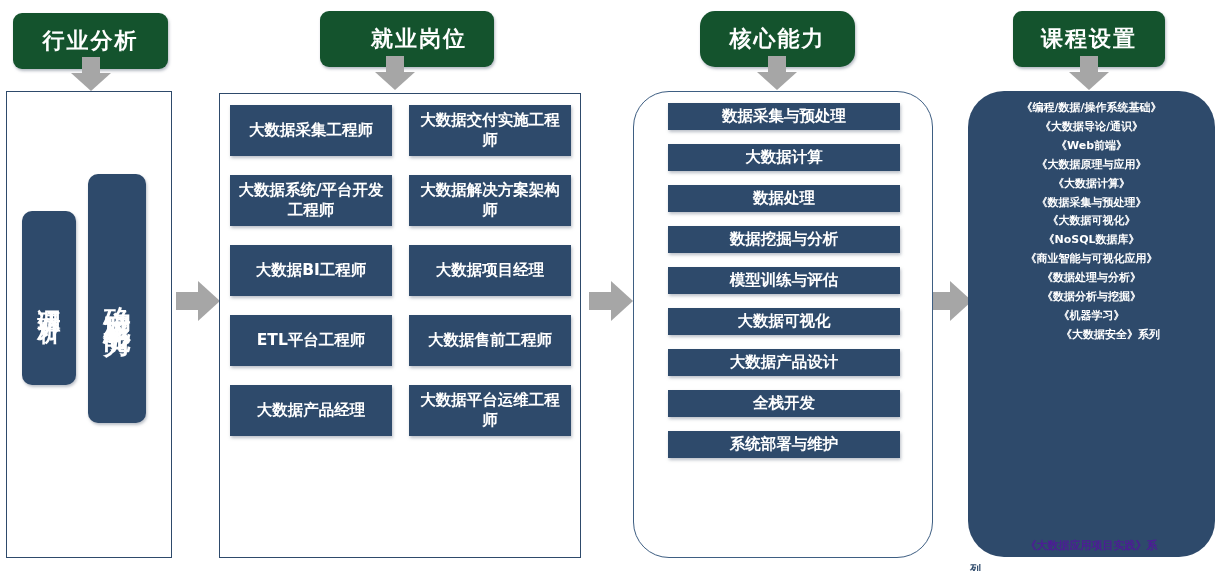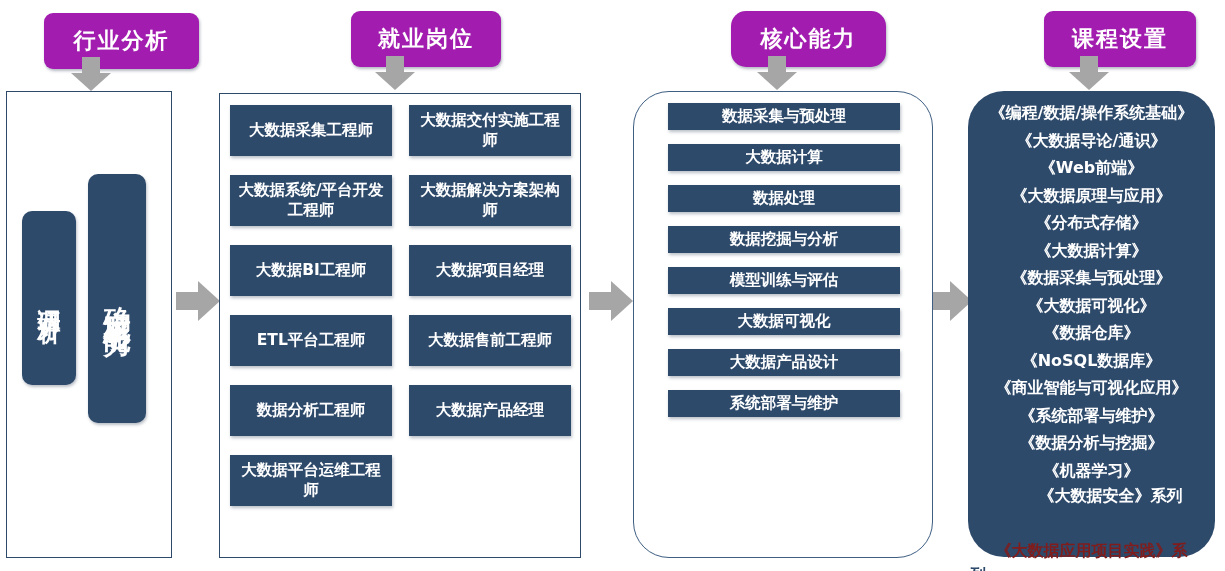--- a/index.html
+++ b/index.html
@@ -6,28 +6,27 @@
   body{
     width:1225px;height:571px;position:relative;overflow:hidden;
     font-family:"DejaVu Sans","Liberation Sans",sans-serif;
     color:#2b4665;
   }
   .stage{position:absolute;left:0;top:0;width:1225px;height:571px;}
 
   
   .hdr{
     position:absolute;height:56px;border-radius:9px;
-    background:#a21caf;color:#ffffff;
+    background:#14532d;color:#ffffff;
     display:flex;align-items:center;justify-content:center;
     font-size:22px;font-weight:bold;letter-spacing:2px;
     box-shadow:1px 2px 3px rgba(120,130,145,.55);
-    margin-left:31px;
   }
   .hdr1{left:13px;top:13px;width:155px;}
-  .hdr2{left:320px;top:11px;width:150px;}
+  .hdr2{left:320px;top:11px;width:150px;padding-left:24px;}
   .hdr3{left:700px;top:11px;width:155px;border-radius:15px;}
   .hdr4{left:1013px;top:11px;width:152px;}
 
   
   .darrow{position:absolute;width:40px;height:34px;}
   .darrow i{
     position:absolute;left:11px;top:0;width:18px;height:17px;background:#a6a6a6;
   }
   .darrow b{
     position:absolute;left:0;top:16px;width:0;height:0;
@@ -96,27 +95,27 @@
     height:27px;background:#2e4a6b;color:#fff;
     display:flex;align-items:center;justify-content:center;
     font-size:15.5px;font-weight:bold;
     box-shadow:1px 2px 3px rgba(120,130,145,.5);
   }
 
   
   .courses{
     position:absolute;left:968px;top:99px;width:247px;
     text-align:center;color:#ffffff;
-    font-size:16px;font-weight:bold;line-height:1.72;
+    font-size:11px;font-weight:bold;line-height:1.72;
   }
   .course{white-space:nowrap;}
   .course.indent-a{padding-left:38px;font-family:Liberation Mono, monospace;}
   .course.overflow-a{
     position:absolute;left:0;top:438px;width:247px;text-align:center;
-    color:#7f1d1d;
+    color:#4c1d95;
   }
   .course.tail{
     position:absolute;left:0px;top:462px;width:40px;text-align:left;
     color:#2e4a6b;padding-left:2px;
   }
 </style>
 </head>
 <body>
 
 <div class="stage">
@@ -163,51 +162,49 @@
   <div class="panel panel2"></div>
   <div class="jobgrid">
     <div class="job">大数据采集工程师</div>
     <div class="job">大数据交付实施工程师</div>
     <div class="job">大数据系统/平台开发工程师</div>
     <div class="job">大数据解决方案架构师</div>
     <div class="job">大数据BI工程师</div>
     <div class="job">大数据项目经理</div>
     <div class="job">ETL平台工程师</div>
     <div class="job">大数据售前工程师</div>
-    <div class="job">数据分析工程师</div>
     <div class="job">大数据产品经理</div>
     <div class="job">大数据平台运维工程师</div>
   </div>
 
   <div class="panel panel3"></div>
   <div class="abilities">
     <div class="ability">数据采集与预处理</div>
     <div class="ability">大数据计算</div>
     <div class="ability">数据处理</div>
     <div class="ability">数据挖掘与分析</div>
     <div class="ability">模型训练与评估</div>
     <div class="ability">大数据可视化</div>
     <div class="ability">大数据产品设计</div>
+    <div class="ability">全栈开发</div>
     <div class="ability">系统部署与维护</div>
   </div>
 
   <div class="panel panel4"></div>
   <div class="courses">
     <div class="course">《编程/数据/操作系统基础》</div>
     <div class="course">《大数据导论/通识》</div>
     <div class="course">《Web前端》</div>
     <div class="course">《大数据原理与应用》</div>
-    <div class="course">《分布式存储》</div>
     <div class="course">《大数据计算》</div>
     <div class="course">《数据采集与预处理》</div>
     <div class="course">《大数据可视化》</div>
-    <div class="course">《数据仓库》</div>
     <div class="course">《NoSQL数据库》</div>
     <div class="course">《商业智能与可视化应用》</div>
-    <div class="course">《系统部署与维护》</div>
+    <div class="course">《数据处理与分析》</div>
     <div class="course">《数据分析与挖掘》</div>
     <div class="course">《机器学习》</div>
     <div class="course indent-a">《大数据安全》系列</div>
     <div class="course overflow-a">《大数据应用项目实践》系</div>
     <div class="course tail">列</div>
   </div>
 
 </div>
 
 </body></html>

